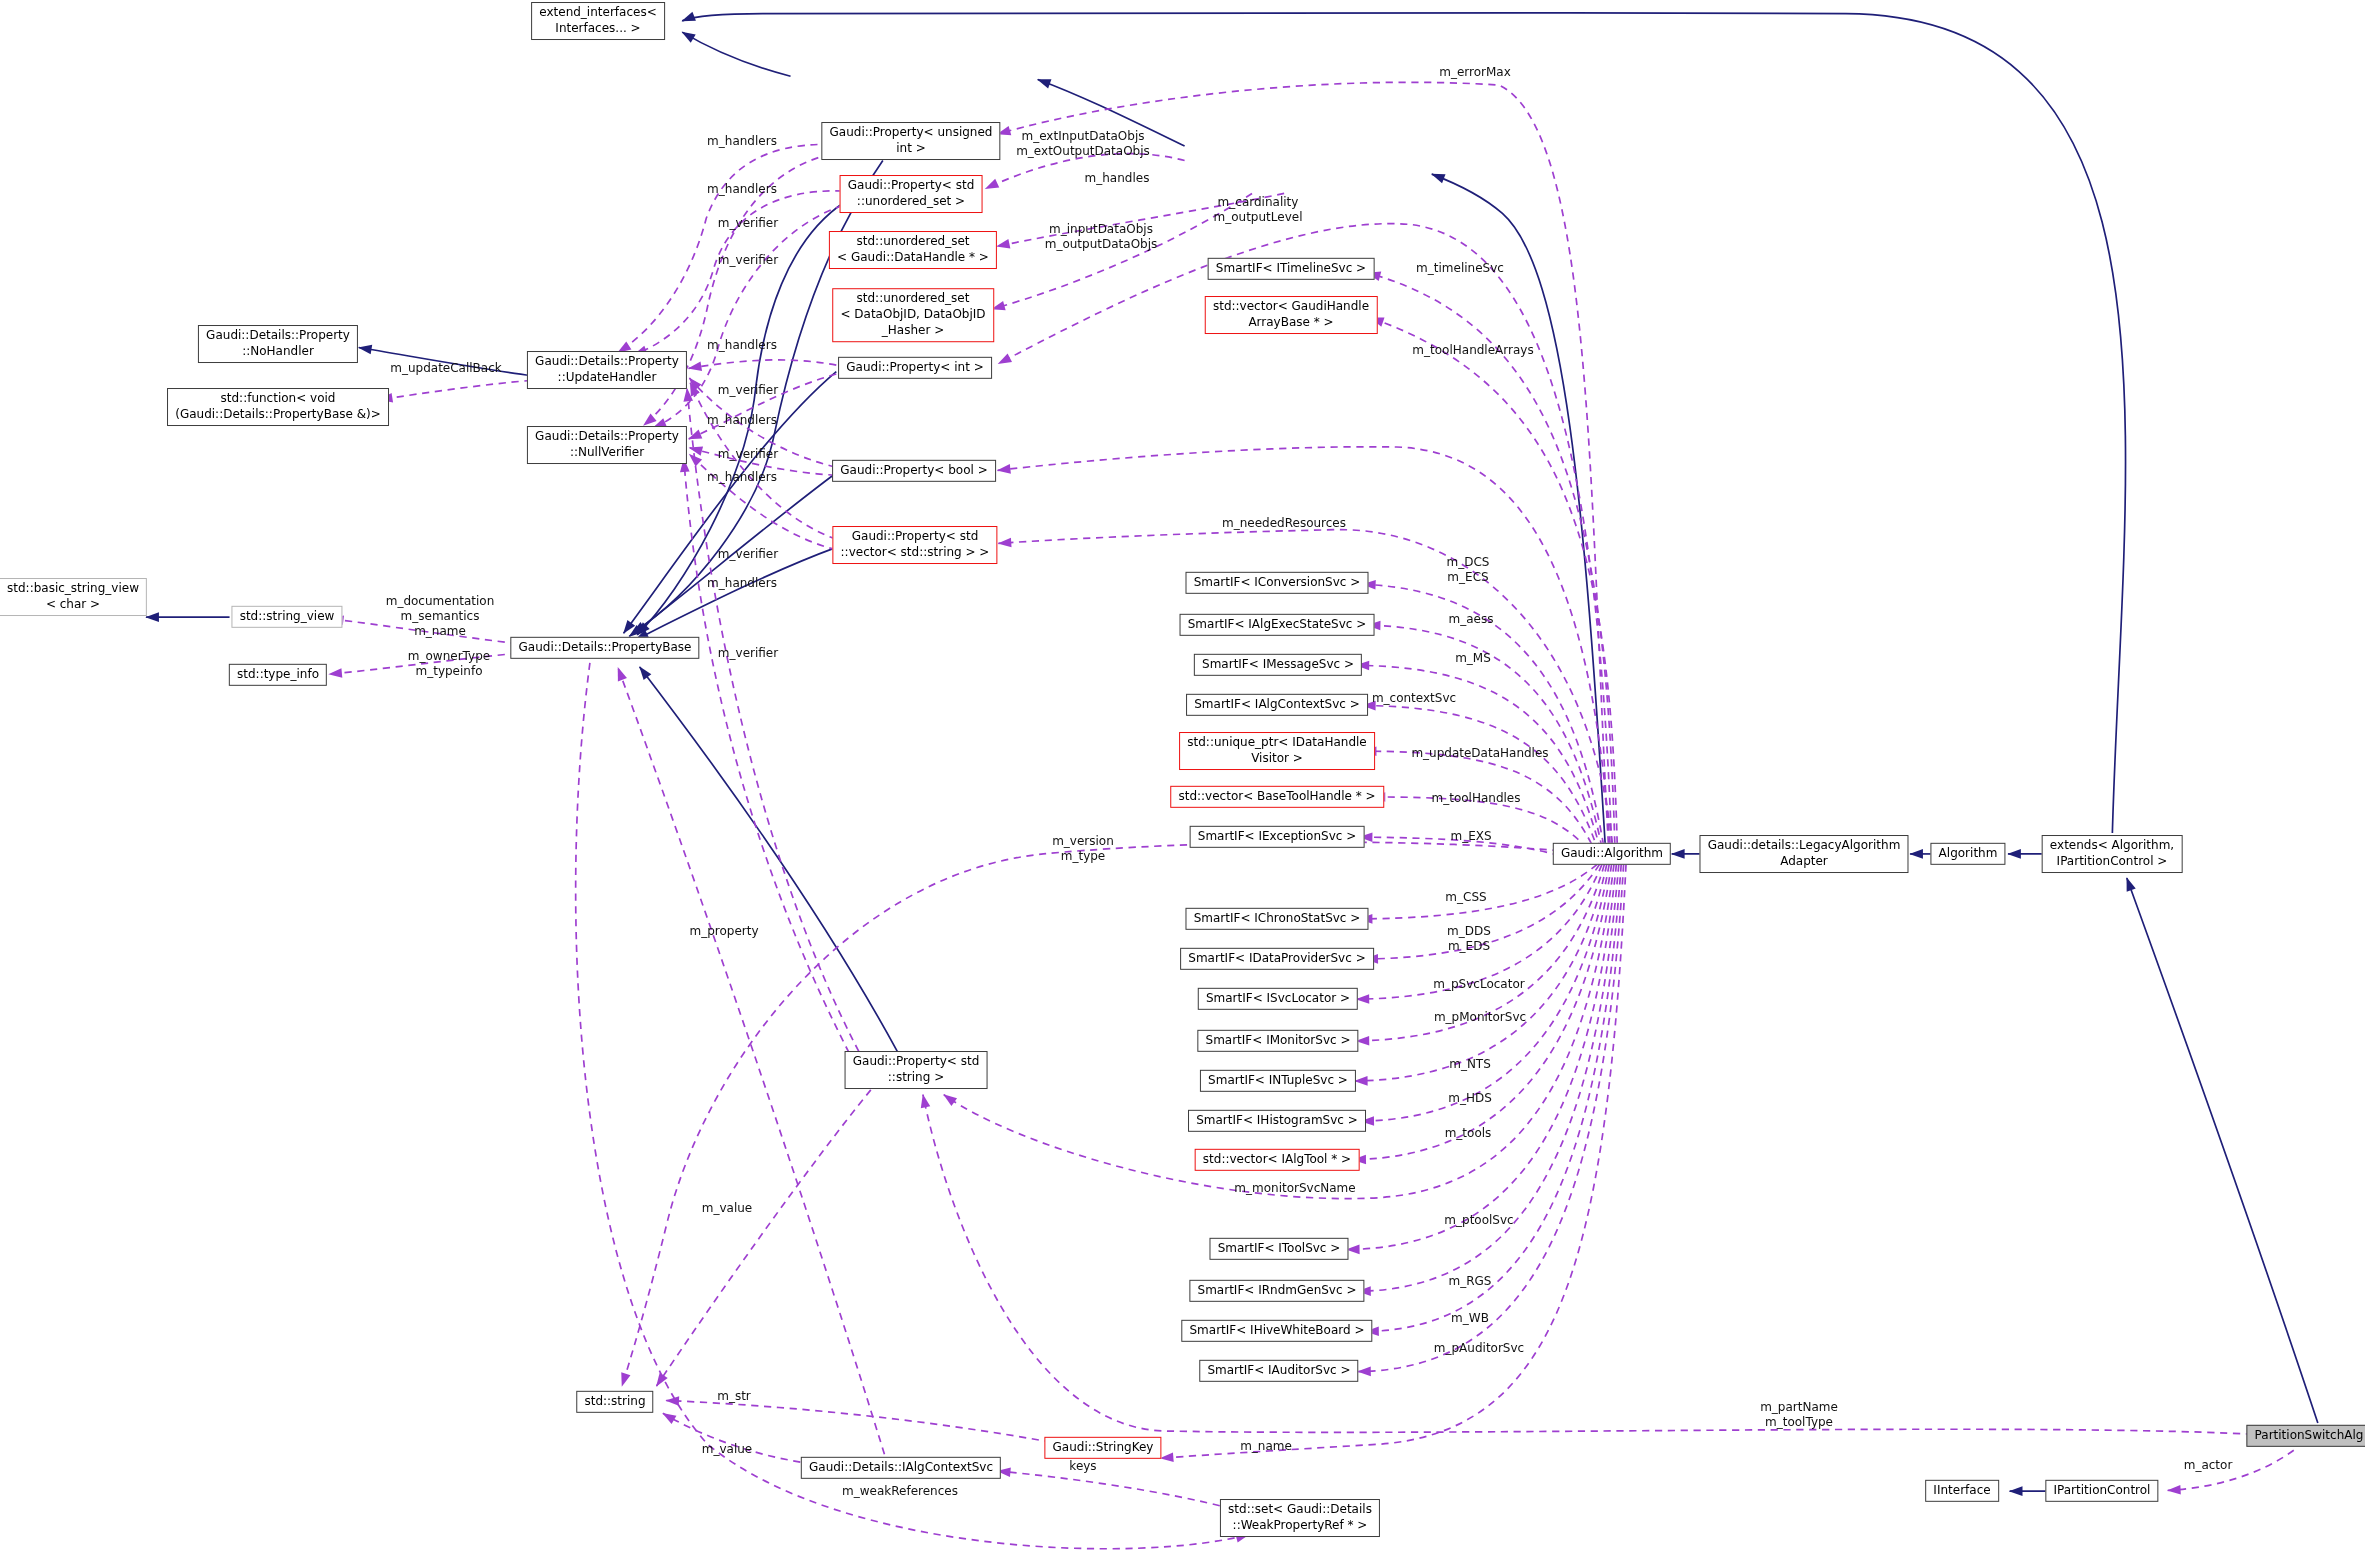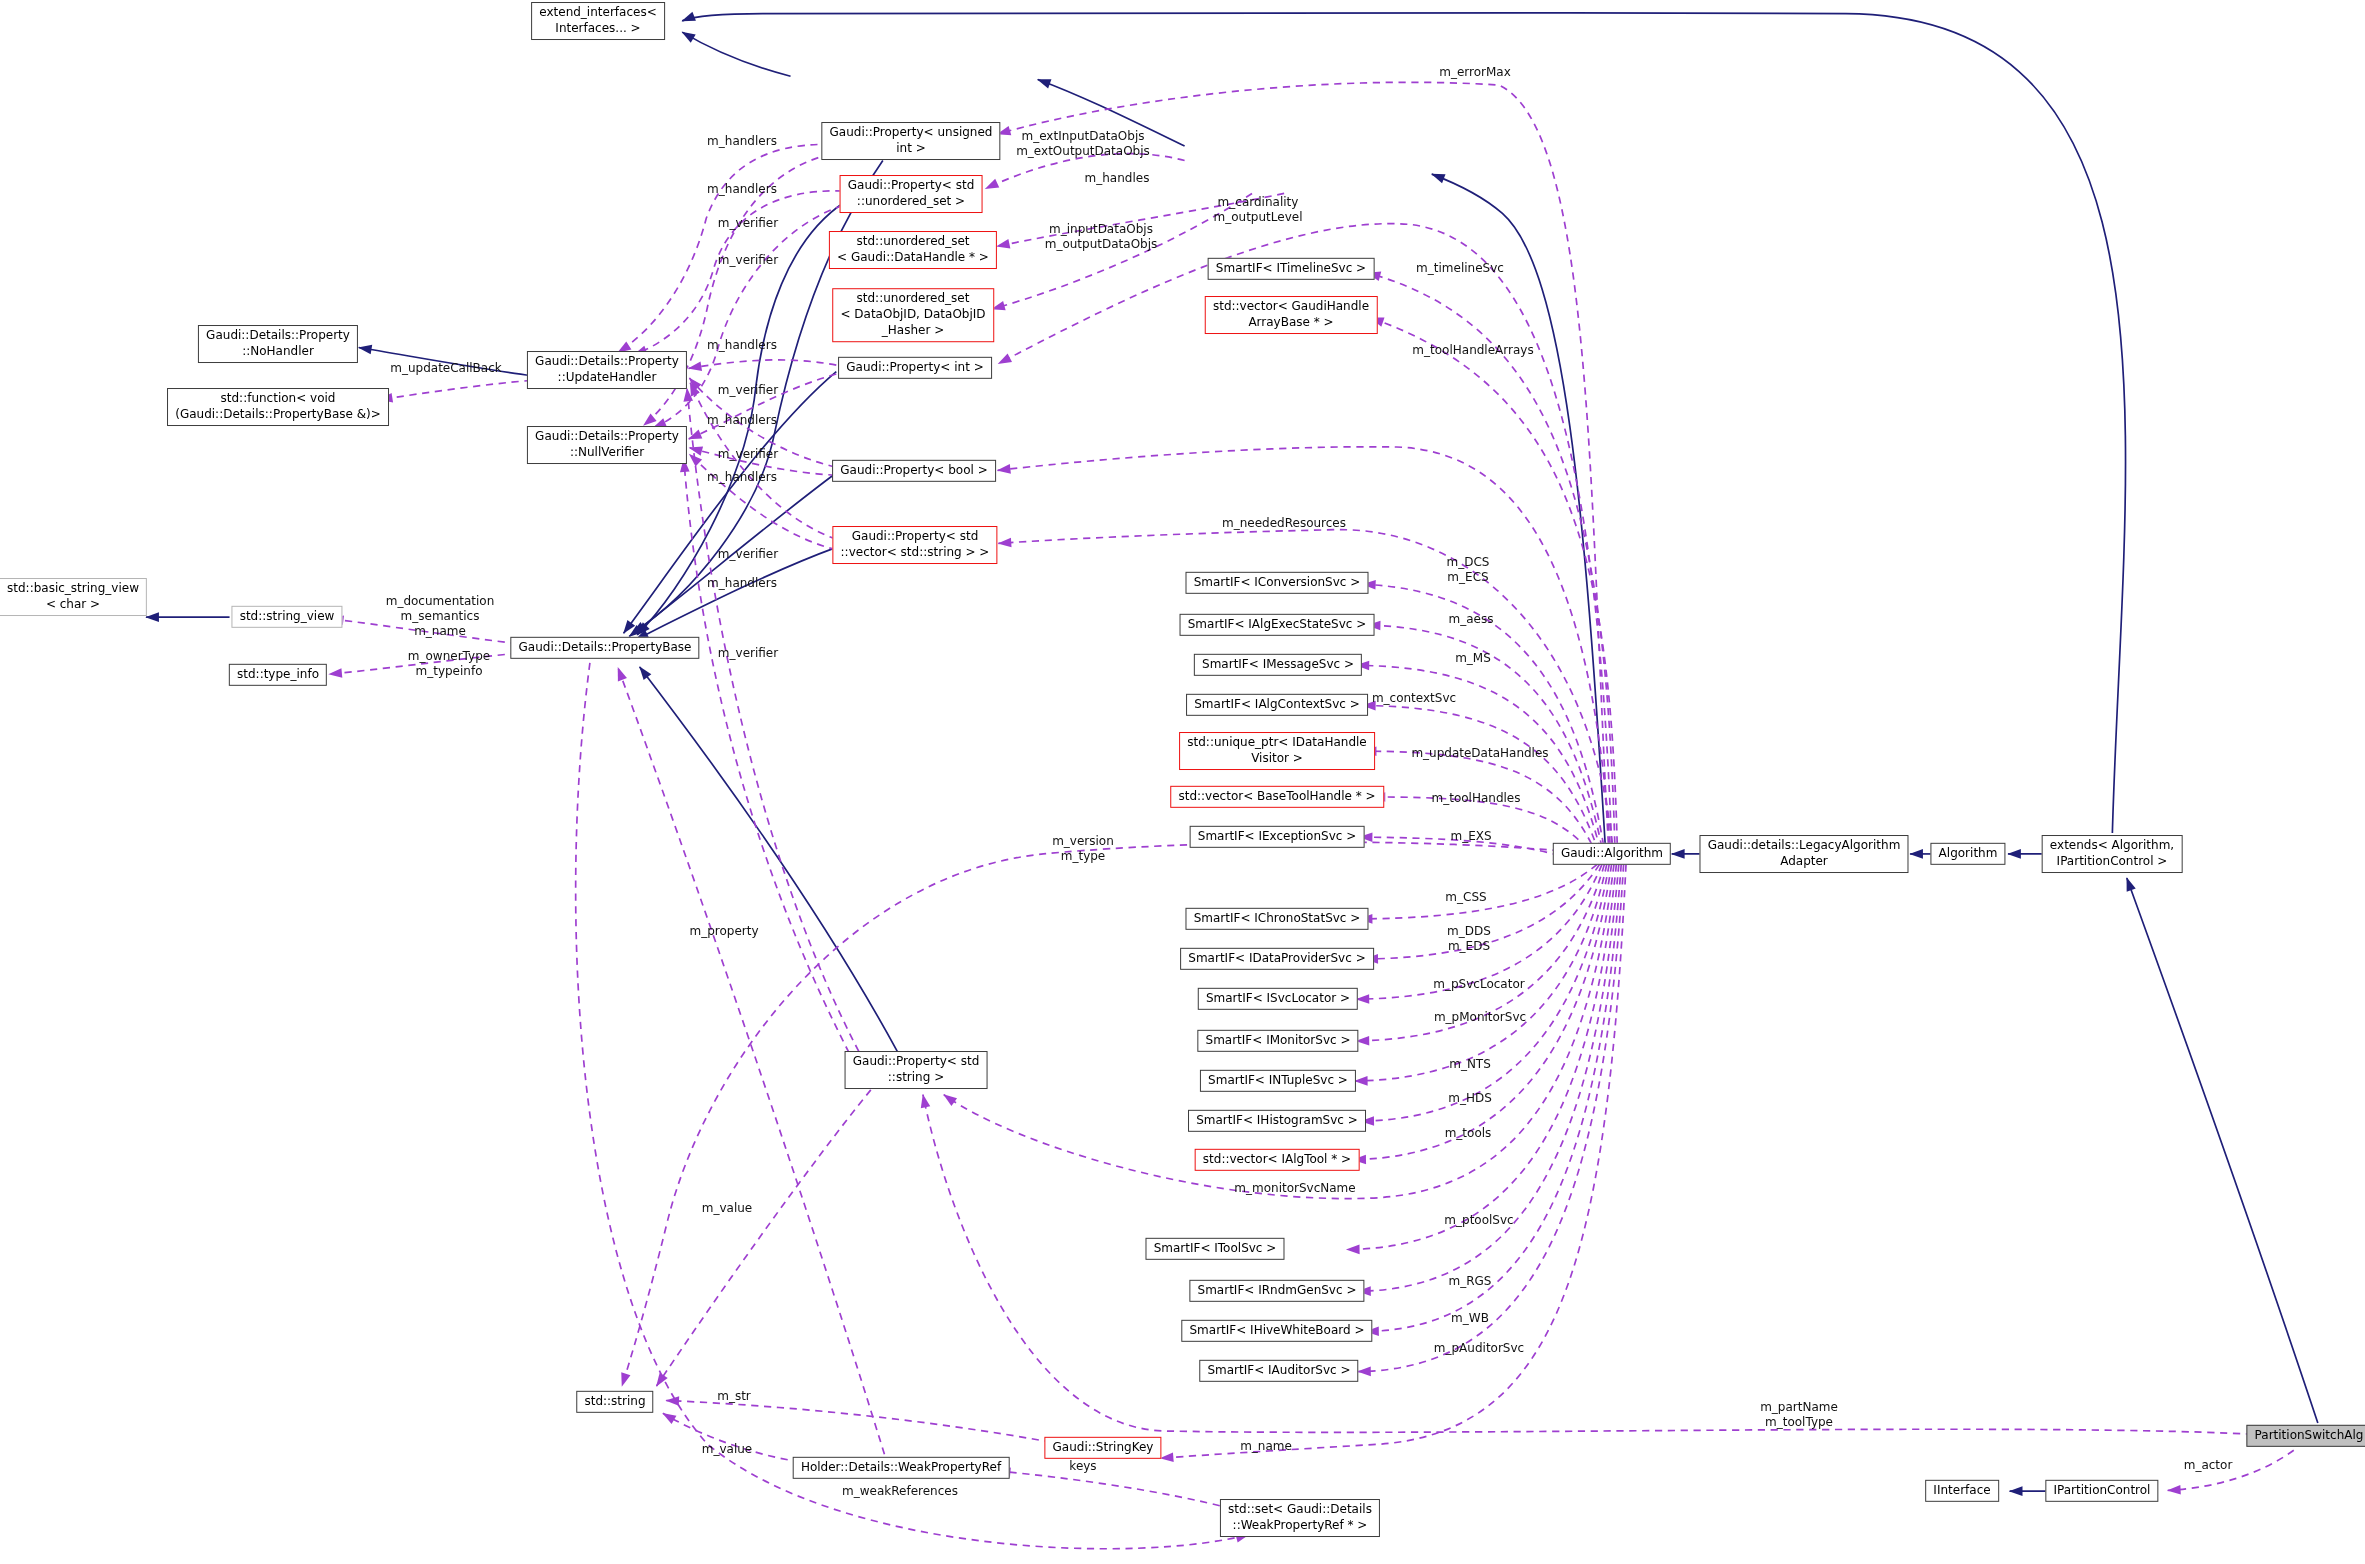--- a/index.html
+++ b/index.html
@@ -153,28 +153,28 @@
 <div class="node" style="left:1968px;top:854px">Algorithm</div>
 <div class="node" style="left:2112px;top:854px">extends&lt; Algorithm,
 IPartitionControl &gt;</div>
 <div class="node" style="left:1277px;top:919px">SmartIF&lt; IChronoStatSvc &gt;</div>
 <div class="node" style="left:1277px;top:959px">SmartIF&lt; IDataProviderSvc &gt;</div>
 <div class="node" style="left:1278px;top:999px">SmartIF&lt; ISvcLocator &gt;</div>
 <div class="node" style="left:1278px;top:1041px">SmartIF&lt; IMonitorSvc &gt;</div>
 <div class="node" style="left:1278px;top:1081px">SmartIF&lt; INTupleSvc &gt;</div>
 <div class="node" style="left:1277px;top:1121px">SmartIF&lt; IHistogramSvc &gt;</div>
 <div class="node red" style="left:1277px;top:1160px">std::vector&lt; IAlgTool * &gt;</div>
-<div class="node" style="left:1215px;top:1249px">SmartIF&lt; IToolSvc &gt;</div>
+<div class="node" style="left:1279px;top:1249px">SmartIF&lt; IToolSvc &gt;</div>
 <div class="node" style="left:1277px;top:1291px">SmartIF&lt; IRndmGenSvc &gt;</div>
 <div class="node" style="left:1277px;top:1331px">SmartIF&lt; IHiveWhiteBoard &gt;</div>
 <div class="node" style="left:1279px;top:1371px">SmartIF&lt; IAuditorSvc &gt;</div>
 <div class="node" style="left:916px;top:1070px">Gaudi::Property&lt; std
 ::string &gt;</div>
 <div class="node" style="left:615px;top:1402px">std::string</div>
-<div class="node" style="left:901px;top:1468px">Holder::Details::WeakPropertyRef</div>
+<div class="node" style="left:901px;top:1468px">Gaudi::Details::IAlgContextSvc</div>
 <div class="node red" style="left:1103px;top:1448px">Gaudi::StringKey</div>
 <div class="node" style="left:1300px;top:1518px">std::set&lt; Gaudi::Details
 ::WeakPropertyRef * &gt;</div>
 <div class="node hl" style="left:2309px;top:1436px">PartitionSwitchAlg</div>
 <div class="node" style="left:1962px;top:1491px">IInterface</div>
 <div class="node" style="left:2102px;top:1491px">IPartitionControl</div>
 
 <div class="elabel" style="left:1475px;top:72px">m_errorMax</div>
 <div class="elabel" style="left:742px;top:141px">m_handlers</div>
 <div class="elabel" style="left:1083px;top:144px">m_extInputDataObjs

